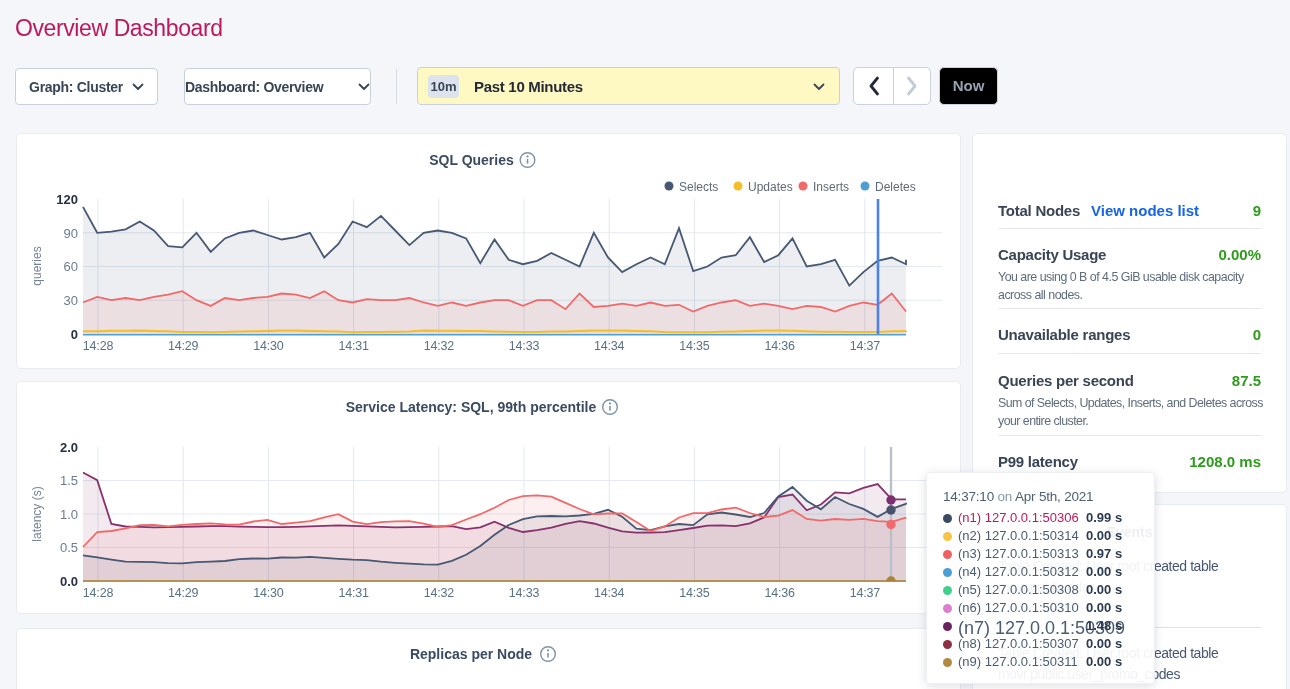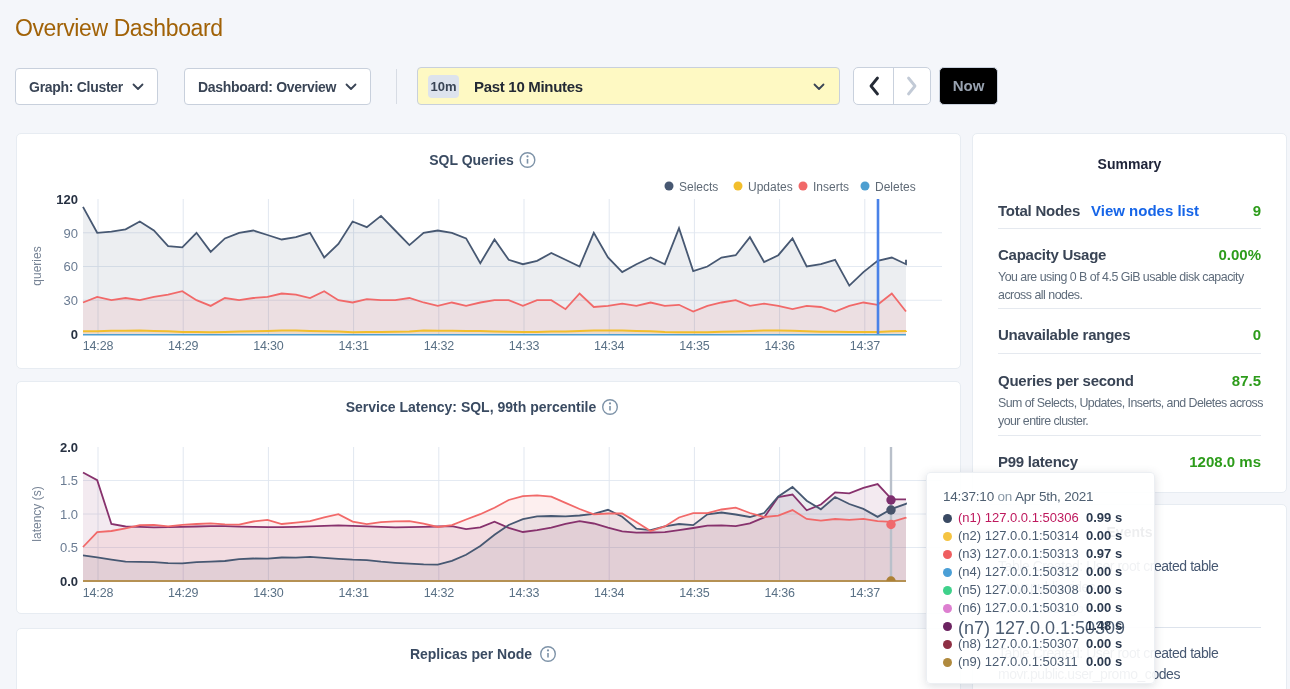--- a/index.html
+++ b/index.html
@@ -1,27 +1,27 @@
 <!DOCTYPE html>
 <html><head><meta charset="utf-8"><style>
 * { margin:0; padding:0; box-sizing:border-box; }
 html,body { width:1290px; height:689px; background:#f4f6fa; font-family:"Liberation Sans",sans-serif; overflow:hidden; }
 .card { position:absolute; background:#fff; border:1px solid #e7ecf2; border-radius:5px; }
 .abs { position:absolute; }
 </style></head>
 <body>
-<div class="abs" style="left:15px;top:15px;font-size:23px;letter-spacing:-0.4px;color:#a16207">Overview Dashboard</div>
+<div class="abs" style="left:15px;top:15px;font-size:23px;letter-spacing:-0.4px;color:#be185d">Overview Dashboard</div>
 
 <div class="abs" style="left:15px;top:68px;width:143px;height:37px;background:#fff;border:1px solid #c8d0dc;border-radius:4px;display:flex;align-items:center;justify-content:center;gap:9px">
     <span style="font-size:14px;font-weight:bold;letter-spacing:-0.3px;color:#394455">Graph: Cluster</span>
     <svg width="12" height="8" viewBox="0 0 12 8" style="display:inline-block">
       <path d="M1.5 1.5 L6 6 L10.5 1.5" stroke="#394455" stroke-width="1.8" fill="none" stroke-linecap="round" stroke-linejoin="round"></path>
     </svg>
   </div>
-<div class="abs" style="left:184px;top:68px;width:187px;height:37px;background:#fff;border:1px solid #c8d0dc;border-radius:4px;display:flex;align-items:center;justify-content:center;gap:9px">
+<div class="abs" style="left:184px;top:68px;width:187px;height:37px;background:#fff;border:1px solid #c8d0dc;border-radius:4px;display:flex;align-items:center;justify-content:space-between;gap:9px">
     <span style="font-size:14px;font-weight:bold;letter-spacing:-0.3px;color:#394455">Dashboard: Overview</span>
     <svg width="12" height="8" viewBox="0 0 12 8" style="display:inline-block">
       <path d="M1.5 1.5 L6 6 L10.5 1.5" stroke="#394455" stroke-width="1.8" fill="none" stroke-linecap="round" stroke-linejoin="round"></path>
     </svg>
   </div>
 <div class="abs" style="left:396px;top:69px;width:1px;height:35px;background:#d7dce4"></div>
 <div class="abs" style="left:417px;top:67px;width:423px;height:38px;background:#fef9c3;border:1px solid #c8d0dc;border-radius:4px">
   <div class="abs" style="left:10px;top:7px;width:31px;height:23px;background:#dde3ed;border-radius:4px;text-align:center;line-height:23px;font-size:13px;font-weight:bold;color:#394455">10m</div>
   <div class="abs" style="left:56px;top:10px;font-size:15px;font-weight:bold;letter-spacing:-0.3px;color:#242a35">Past 10 Minutes</div>
   <div class="abs" style="left:461px;top:14px"></div>
@@ -158,21 +158,20 @@
 <text x="454" y="30" text-anchor="middle" font-size="14" font-weight="bold" fill="#394a61">Replicas per Node</text>
 <g stroke="#7e93a8" fill="none" stroke-width="1.4">
         <circle cx="531" cy="25" r="7.3"></circle>
       </g>
       <line x1="531" y1="24" x2="531" y2="28.6" stroke="#7e93a8" stroke-width="1.6"></line>
       <circle cx="531" cy="21.4" r="1.1" fill="#7e93a8"></circle>
 </svg>
   </div>
 
 <div class="card" style="left:972px;top:133px;width:315px;height:360px;font-size:15px">
-  <div class="abs" style="left:0;top:22px;width:100%;text-align:center;font-size:14px;font-weight:bold;color:#20253a">Summary</div>
   <div class="abs" style="left:25px;top:68px;font-weight:bold;letter-spacing:-0.25px;color:#394455">Total Nodes</div>
   <div class="abs" style="left:118px;top:68px;font-weight:bold;color:#1665e8">View nodes list</div>
   <div class="abs" style="right:25px;top:68px;font-weight:bold;color:#2d9c1b">9</div>
   <div class="abs" style="left:25px;right:25px;top:94px;height:1px;background:#e5e9ef"></div>
   <div class="abs" style="left:25px;top:112px;font-weight:bold;letter-spacing:-0.25px;color:#394455">Capacity Usage</div>
   <div class="abs" style="right:25px;top:112px;font-weight:bold;color:#2d9c1b">0.00%</div>
   <div class="abs" style="left:25px;top:134px;width:270px;font-size:12.4px;letter-spacing:-0.5px;line-height:18px;color:#5f6c7b">You are using 0 B of 4.5 GiB usable disk capacity across all nodes.</div>
   <div class="abs" style="left:25px;right:25px;top:174px;height:1px;background:#e5e9ef"></div>
   <div class="abs" style="left:25px;top:192px;font-weight:bold;letter-spacing:-0.25px;color:#394455">Unavailable ranges</div>
   <div class="abs" style="right:25px;top:192px;font-weight:bold;color:#2d9c1b">0</div>

